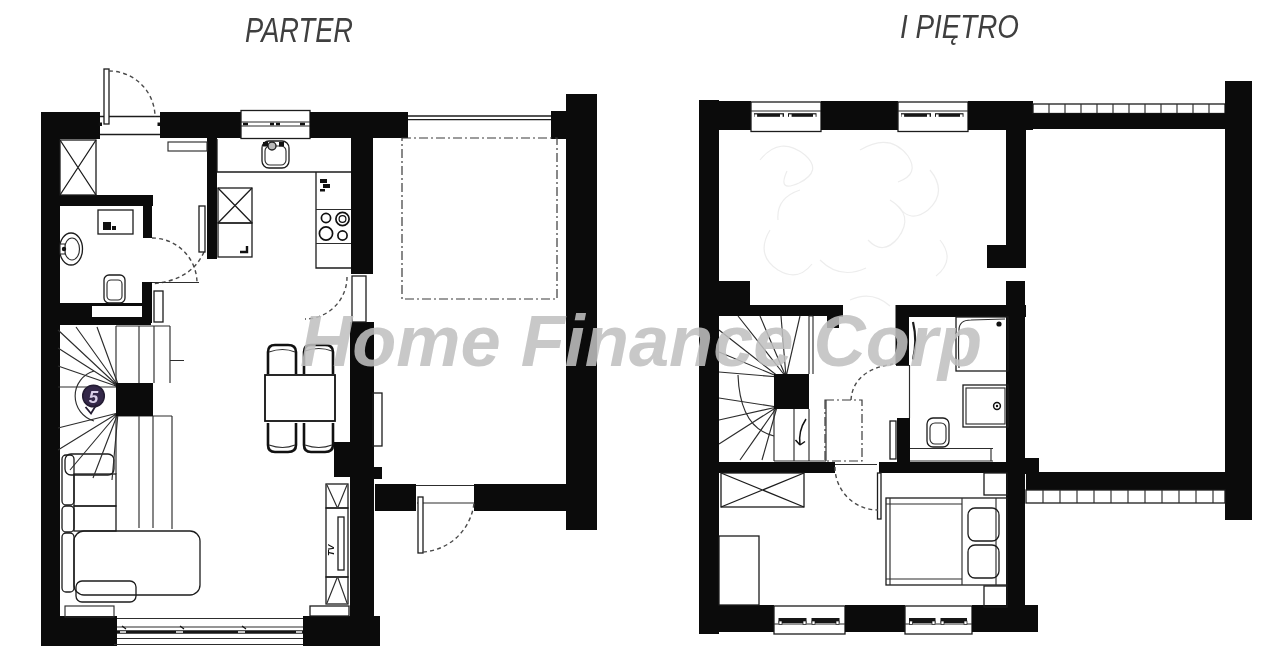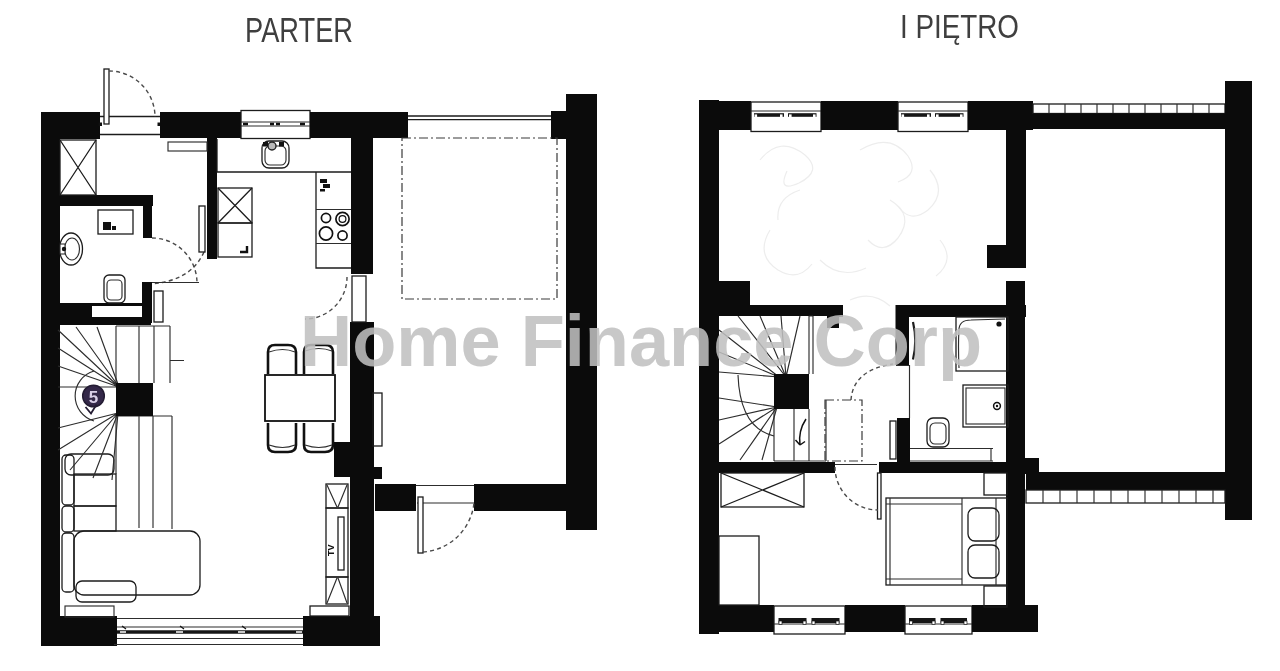--- a/index.html
+++ b/index.html
@@ -1,16 +1,16 @@
 <!DOCTYPE html>
 <html><head>
 <meta charset="utf-8">
 <style>
   html,body{margin:0;padding:0;background:#ffffff;}
-  .wrap{width:1280px;height:671px;position:relative;overflow:hidden;background:#fff;}
+  .wrap{width:1280px;height:671px;position:relative;overflow:hidden;background:#fff;font-style:italic;}
   svg{display:block;}
   text{font-family:"Liberation Sans", sans-serif;}
 </style>
 </head>
 <body>
 <div class="wrap">
 <svg width="1280" height="671" viewBox="0 0 1280 671">
 <defs>
 <style>
  .w{fill:#0b0b0b;}

